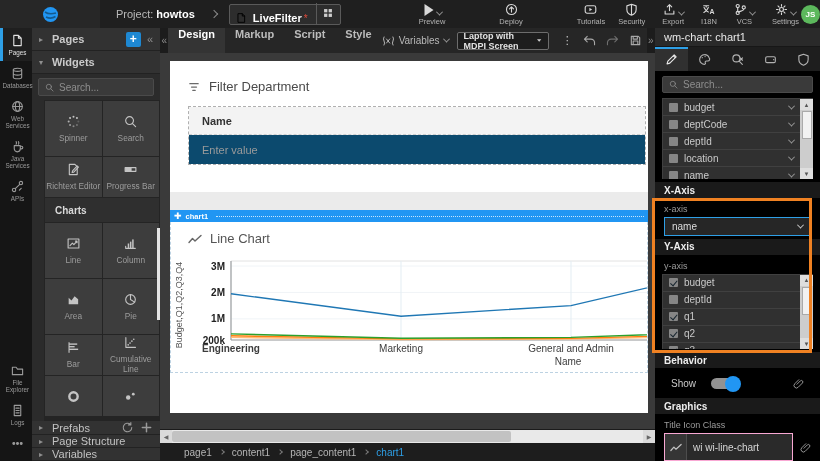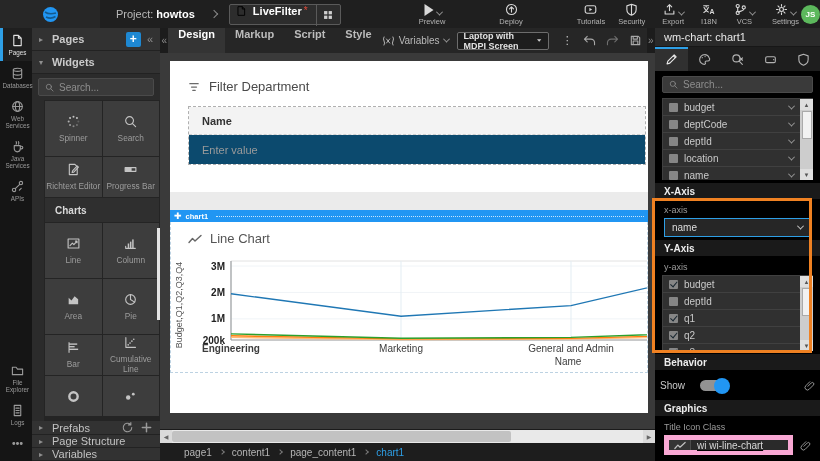--- a/index.html
+++ b/index.html
@@ -10,21 +10,21 @@
   .ic svg { stroke:currentColor; fill:none; stroke-width:1.2; stroke-linecap:round; stroke-linejoin:round; }
 
   
   .topbar { position:absolute; left:0; top:0; width:820px; height:28px; background:#1f1f1f;
     display:flex; align-items:center; z-index:20; }
   .logo-block { width:100px; height:28px; background:#272727; display:flex; align-items:center; justify-content:center; }
   .project { color:#b9b9b9; font-size:11px; margin-left:16px; white-space:nowrap; }
   .project b { color:#ffffff; }
   .crumb-chev { width:6px; height:6px; border:solid #8a8a8a; border-width:1.5px 1.5px 0 0;
     transform:rotate(45deg); margin:0 12px 0 16px; }
-  .page-tab { display:flex; align-items:flex-start; height:21px; background:#2d2d2d;
+  .page-tab { display:flex; align-items:flex-end; height:21px; background:#2d2d2d;
     border:1px solid #5a5a5a; border-radius:2px; padding:0 0 0 6px; }
   .page-tab .lbl { color:#fff; font-size:11px; font-weight:bold; margin:0 2px 0 6px; }
   .page-tab .ast { color:#e04a3a; font-size:10px; vertical-align:top; margin-right:8px; }
   .page-tab .seg { width:24px; height:21px; border-left:1px solid #5a5a5a; display:flex; align-items:center; justify-content:center; color:#cfcfcf; }
   .tb-actions { display:flex; gap:54px; margin-left:78px; }
   .tb-act { display:flex; flex-direction:column; align-items:center; color:#b3b3b3; font-size:7.5px; gap:1px; }
   .tb-act .row { display:flex; align-items:end; gap:3px; height:13px; color:#d8d8d8; }
   .tb-right { margin-left:auto; display:flex; gap:17px; align-items:center; }
   .cdown { width:5px; height:5px; border:solid #9a9a9a; border-width:0 1.3px 1.3px 0; transform:rotate(45deg) translate(-1px,-1px); }
   .avatar { width:19px; height:19px; border-radius:50%; background:#5cb85c; color:#fff; font-size:8px;
@@ -125,27 +125,27 @@
     display:flex; flex-direction:column; align-items:stretch; }
   .vs-arrow { height:11px; background:#dedede; color:#555; font-size:6px; display:flex; align-items:center; justify-content:center; }
   .vs-thumb { flex:0 0 28px; margin:1px 1.5px; background:#f2f2f2; border:1px solid #aaa; }
   .vs-fill { flex:1; }
   .rp-sec { flex:0 0 16px; margin-top:3px; background:#1a1a1a; color:#ededed; font-size:10px;
     font-weight:bold; display:flex; align-items:center; padding-left:9px; }
   .rp-label { color:#9b9b9b; font-size:9px; margin:6px 9px 3px; }
   .rp-select { margin:0 9px; height:19px; border:1px solid #2e9fe6; background:#262626; color:#dedede;
     font-size:10px; display:flex; align-items:center; padding:0 7px; }
   .rp-select .cdown { margin-left:auto; border-color:#cfcfcf; }
-  .rp-prop { display:flex; align-items:center; margin:10px 5px 6px; color:#c9c9c9; font-size:10px; }
+  .rp-prop { display:flex; align-items:center; margin:10px 16px 6px; color:#c9c9c9; font-size:10px; }
   .switch { width:29px; height:11px; border-radius:6px; background:#929292; position:relative; margin-left:15px; }
   .switch::after { content:""; position:absolute; right:-1px; top:-2.5px; width:16px; height:16px;
     border-radius:50%; background:#2196f3; }
   .bind-ic { margin-left:auto; color:#9c9c9c; }
   .ig-wrap { display:flex; align-items:center; margin:0 9px; }
-  .input-group { flex:1; height:20px; display:flex; border:5px solid #f9a8d4; background:#2a2a2a;text-decoration:underline; }
+  .input-group { flex:1; height:28px; display:flex; border:1px solid #f9a8d4; background:#2a2a2a; }
   .ig-prefix { width:22px; background:#353535; border-right:1px solid #4d4d4d; display:flex;
     align-items:center; justify-content:center; color:#c2c2c2; }
   .ig-value { flex:1; display:flex; align-items:center; padding-left:6px; color:#d6d6d6; font-size:10px; }
   .ig-wrap .bind-ic { margin-left:7px; }
 
   .orange-box { position:absolute; left:652px; top:198px; width:160px; height:155px;
     border:3px solid #ef8122; z-index:30; pointer-events:none; }
 </style>
 </head>
 <body>

